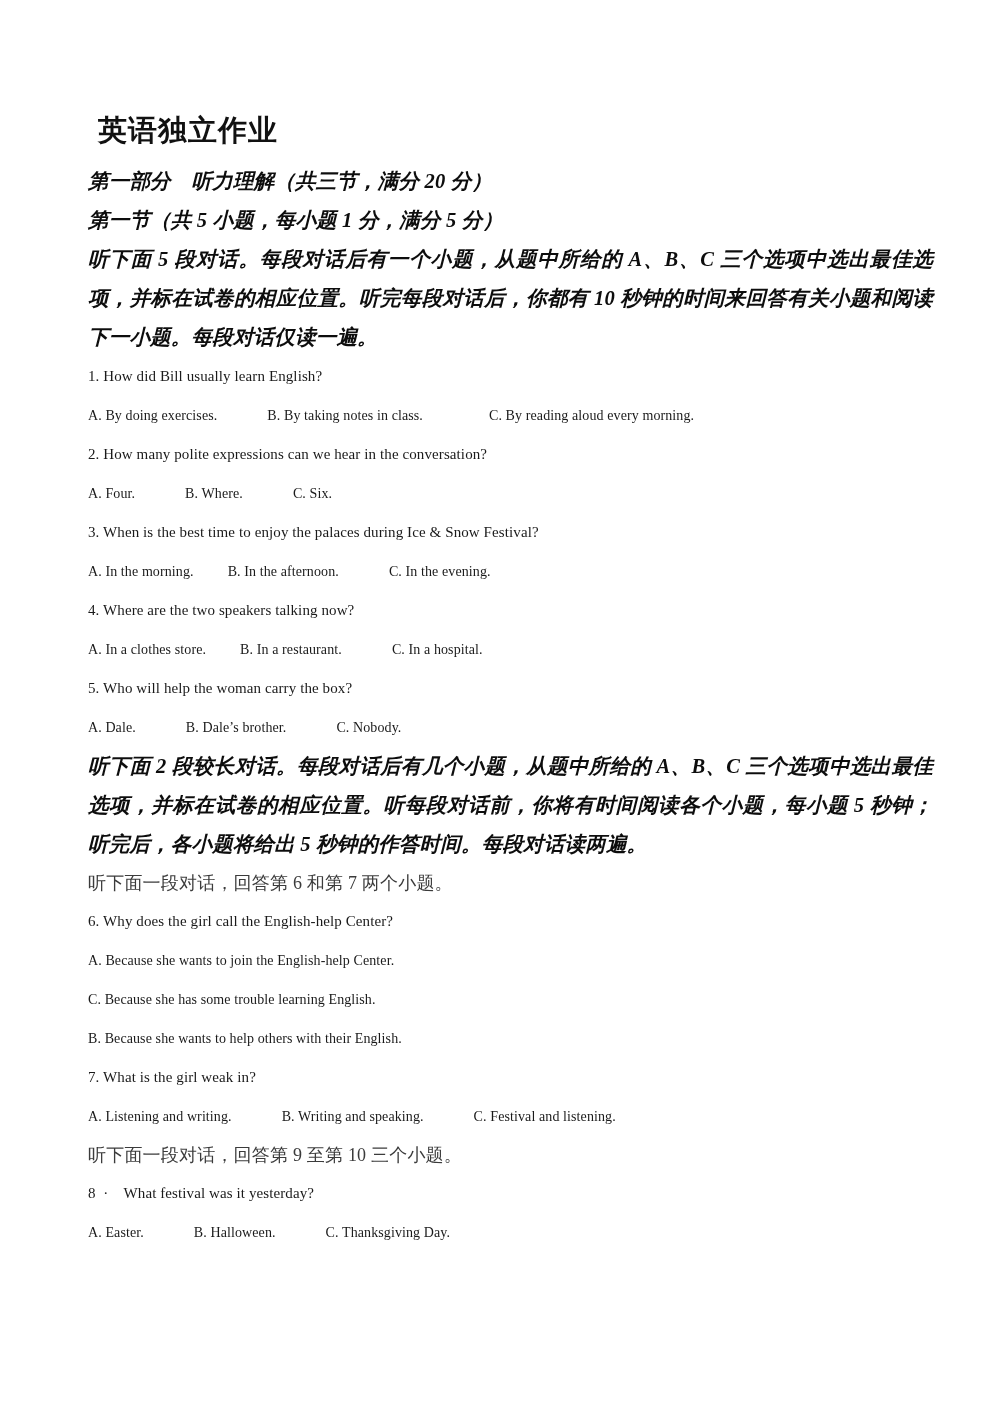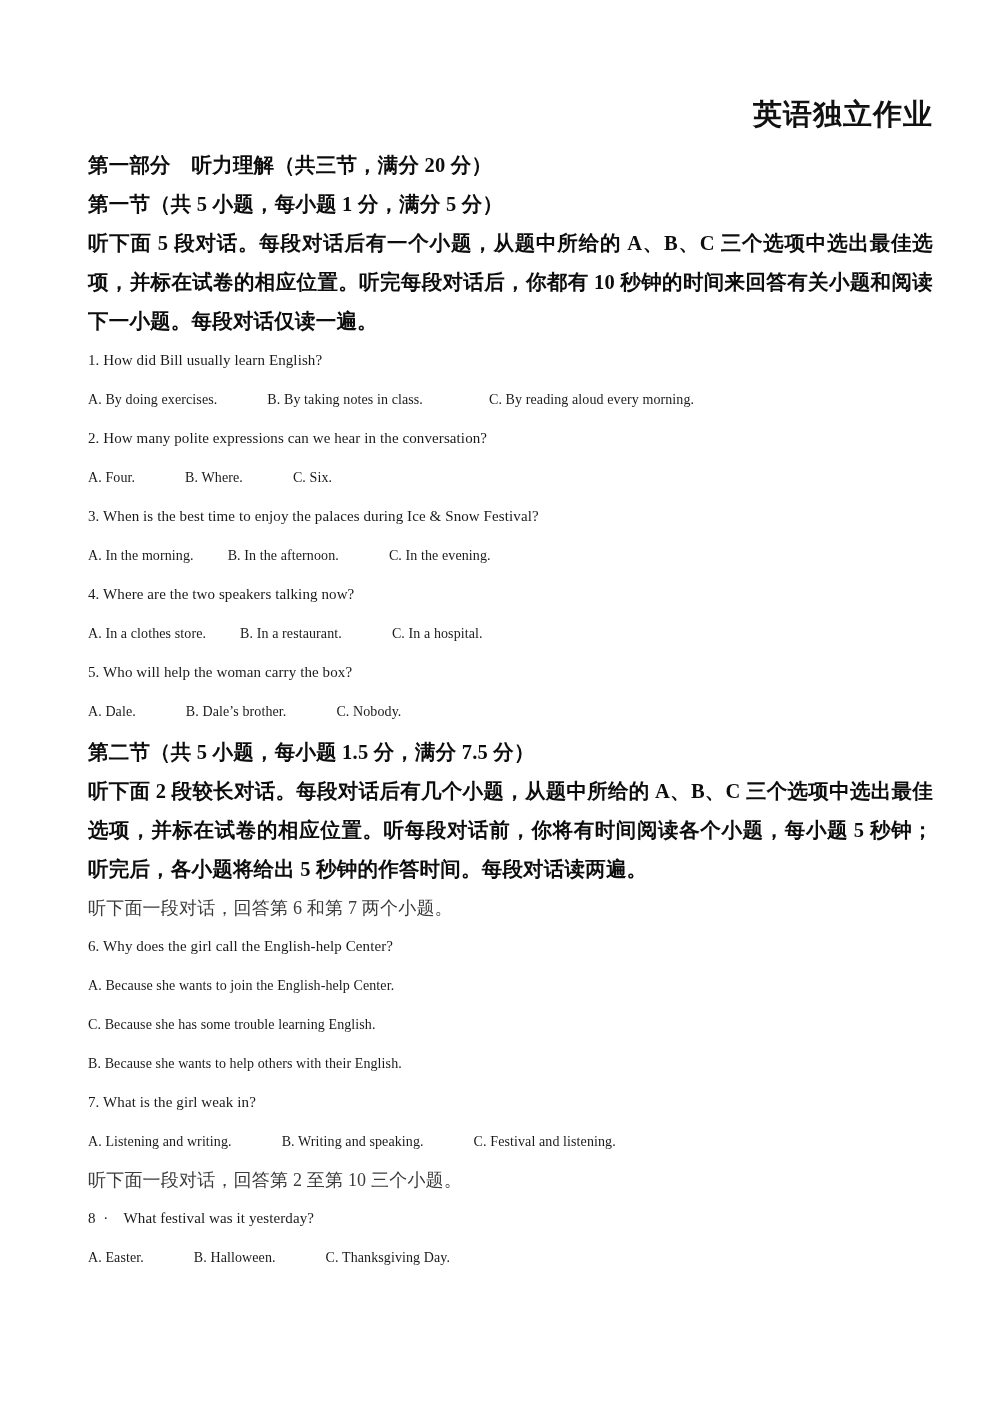--- a/index.html
+++ b/index.html
@@ -23,36 +23,37 @@
     width: 845px;
   }
 
   
   .doc-title {
     font-family: "Liberation Serif", "DejaVu Serif", serif;
     font-weight: 700;
     font-size: 29px;
     line-height: 1.25;
     color: #111111;
-    text-align: right;
+    text-align: left;
     letter-spacing: 1px;
-    margin: 0 0 14px 0;
+    margin: 16px 0 14px 0;
     padding-left: 10px;
   }
 
   
   .cn-bold {
     font-family: "Liberation Serif", "DejaVu Serif", serif;
     font-weight: 700;
     font-size: 20.5px;
     line-height: 39px;
     color: #0d0d0d;
     margin: 0;
     letter-spacing: 0.2px;
     text-align: justify;
+    font-style: italic;
   }
   .cn-bold.wide {
     width: 845px;
   }
   .heading-gap {
     margin-top: 2px;
   }
 
   
   .cn-sub {
@@ -117,33 +118,32 @@
 
     <div class="q-line">3. When is the best time to enjoy the palaces during Ice &amp; Snow Festival?</div>
     <div class="opt-line"><span class="opt">A. In the morning.</span><span class="sp-lg"></span><span class="opt">B. In the afternoon.</span><span class="sp-xl"></span><span class="opt">C. In the evening.</span></div>
 
     <div class="q-line">4. Where are the two speakers talking now?</div>
     <div class="opt-line"><span class="opt">A. In a clothes store.</span><span class="sp-lg"></span><span class="opt">B. In a restaurant.</span><span class="sp-xl"></span><span class="opt">C. In a hospital.</span></div>
 
     <div class="q-line">5. Who will help the woman carry the box?</div>
     <div class="opt-line"><span class="opt">A. Dale.</span><span class="sp-xl"></span><span class="opt">B. Dale’s brother.</span><span class="sp-xl"></span><span class="opt">C. Nobody.</span></div>
 
-    <div class="cn-bold heading-gap">第二节（共 5 小题，每小题 1.5 分，满分 7.5 分）</div>
 
     <div class="cn-bold wide">听下面 2 段较长对话。每段对话后有几个小题，从题中所给的 A、B、C 三个选项中选出最佳选项，并标在试卷的相应位置。听每段对话前，你将有时间阅读各个小题，每小题 5 秒钟；听完后，各小题将给出 5 秒钟的作答时间。每段对话读两遍。</div>
 
     <div class="cn-sub">听下面一段对话，回答第 6 和第 7 两个小题。</div>
 
     <div class="q-line">6. Why does the girl call the English-help Center?</div>
     <div class="opt-line"><span class="opt">A. Because she wants to join the English-help Center.</span></div>
     <div class="opt-line"><span class="opt">C. Because she has some trouble learning English.</span></div>
     <div class="opt-line"><span class="opt">B. Because she wants to help others with their English.</span></div>
 
     <div class="q-line">7. What is the girl weak in?</div>
     <div class="opt-line"><span class="opt">A. Listening and writing.</span><span class="sp-xl"></span><span class="opt">B. Writing and speaking.</span><span class="sp-xl"></span><span class="opt">C. Festival and listening.</span></div>
 
-    <div class="cn-sub">听下面一段对话，回答第 2 至第 10 三个小题。</div>
+    <div class="cn-sub">听下面一段对话，回答第 9 至第 10 三个小题。</div>
 
     <div class="q-line">8  ·    What festival was it yesterday?</div>
     <div class="opt-line"><span class="opt">A. Easter.</span><span class="sp-xl"></span><span class="opt">B. Halloween.</span><span class="sp-xl"></span><span class="opt">C. Thanksgiving Day.</span></div>
 
   </div>
 </div>
 
 </body></html>

